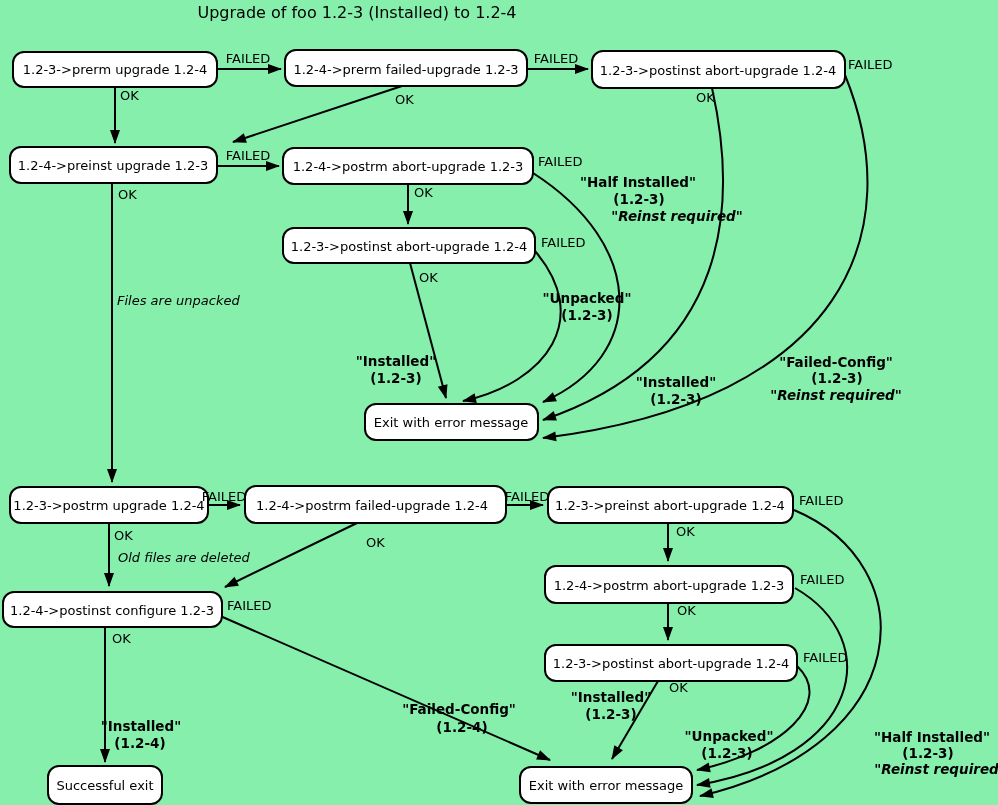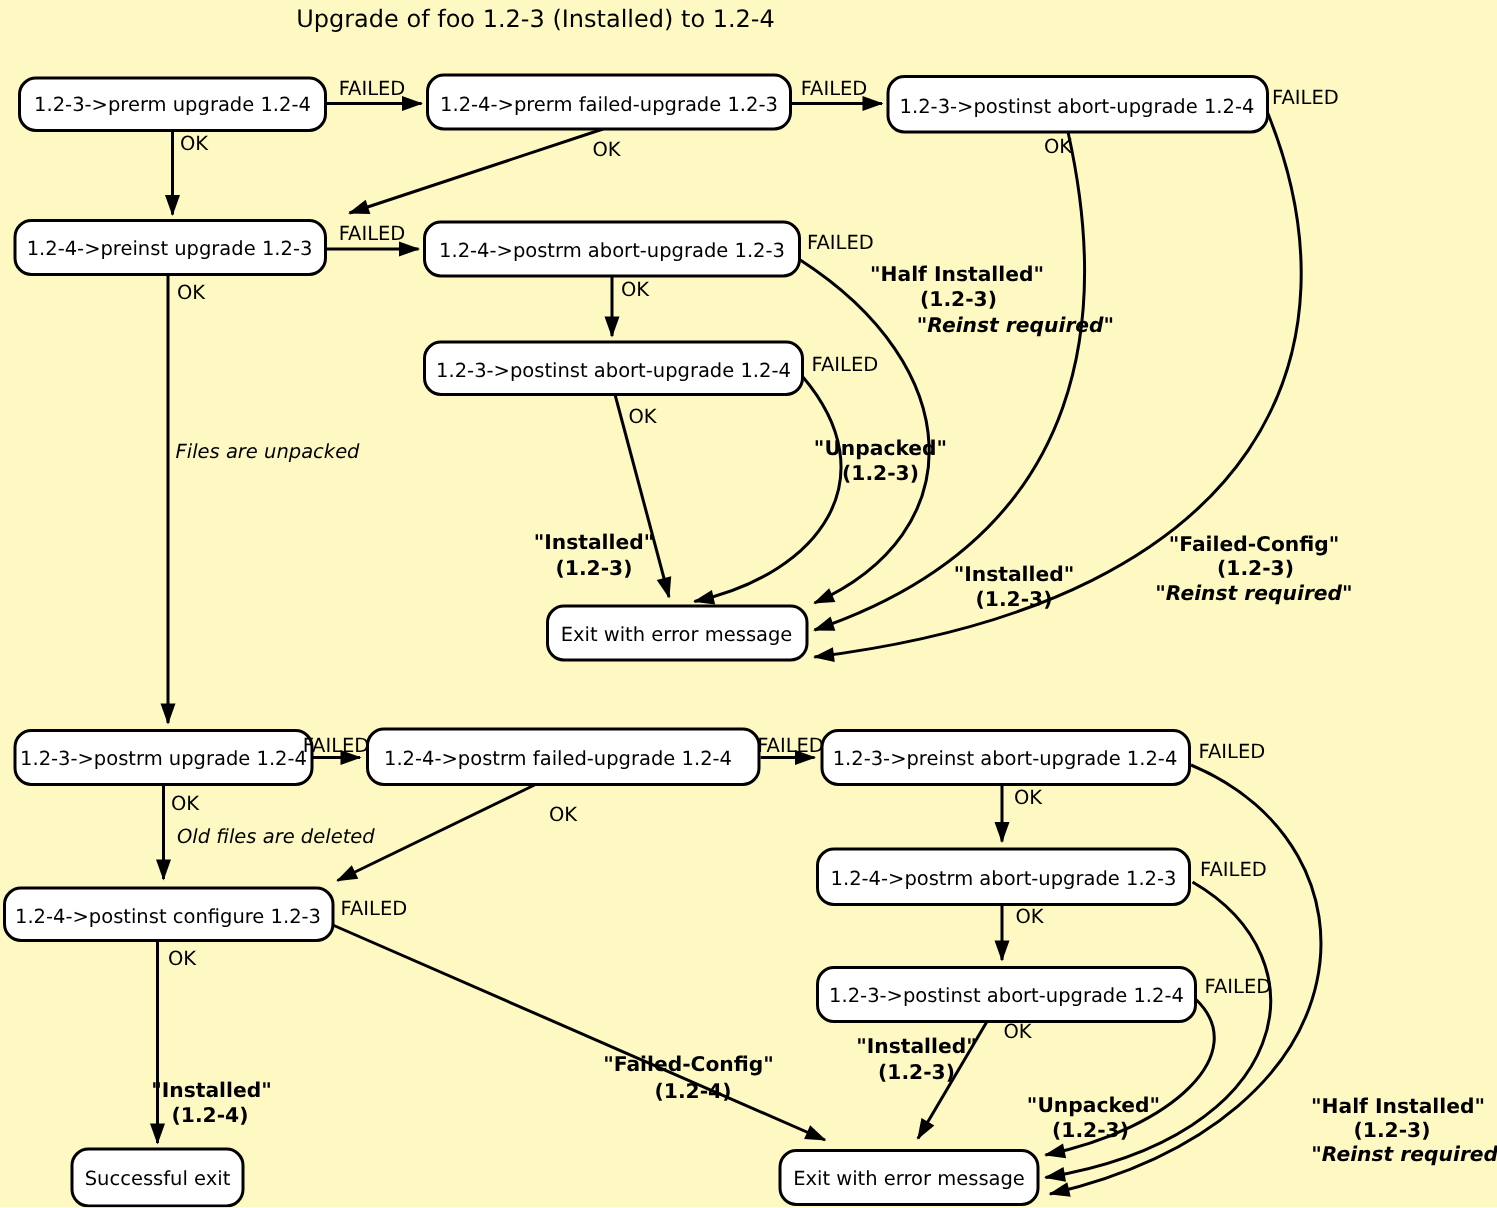--- a/index.html
+++ b/index.html
@@ -1,16 +1,16 @@
 <!DOCTYPE html>
 <html><head>
 <meta charset="utf-8">
 <style>
   html, body { margin: 0; padding: 0; background: #ffffff; }
-  .stage { position: relative; width: 998px; height: 805px; background: #fef9c3; }
+  .stage { position: relative; width: 998px; height: 805px; background: #86efac; }
   svg { display: block; font-family: "DejaVu Sans", "Liberation Sans", sans-serif; }
   .node-box { fill: #ffffff; stroke: #000000; stroke-width: 2; }
   .edge { fill: none; stroke: #000000; stroke-width: 2; }
   .node-label { font-size: 13px; fill: #000000; text-anchor: middle; }
   .edge-label { font-size: 13px; fill: #000000; }
   .edge-label-mid { font-size: 13px; fill: #000000; text-anchor: middle; }
   .note-label { font-size: 13px; fill: #000000; font-style: italic; }
   .state-label { font-size: 13.5px; fill: #000000; font-weight: bold; text-anchor: middle; }
   .state-label-italic { font-size: 13.5px; fill: #000000; font-weight: bold; font-style: italic; text-anchor: middle; }
   .diagram-title { font-size: 16px; fill: #000000; text-anchor: middle; }

